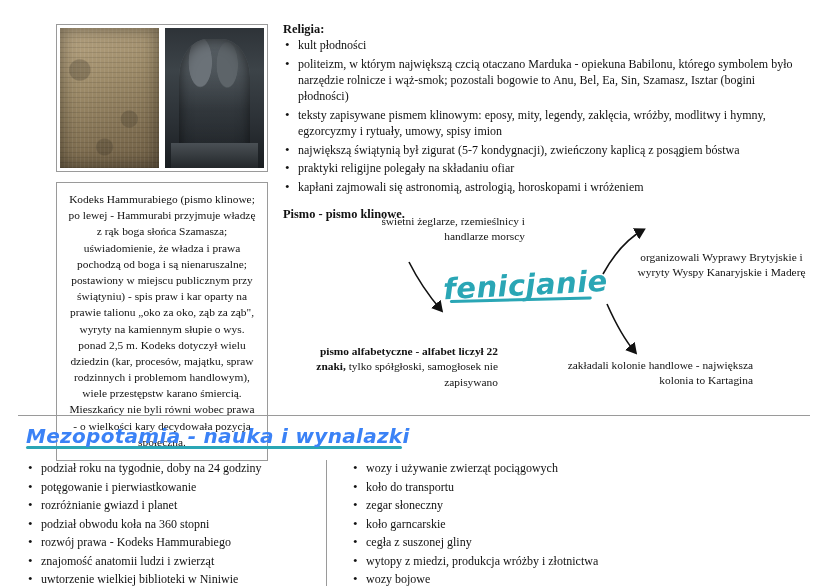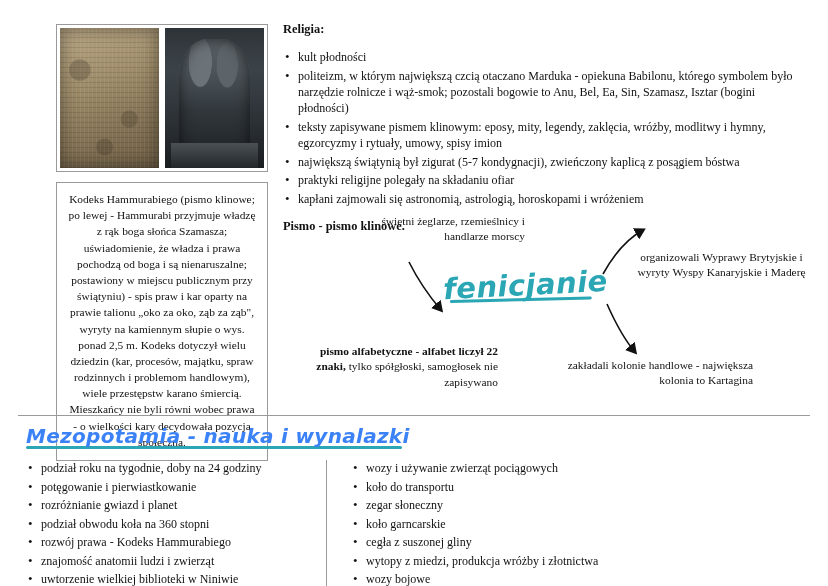--- a/index.html
+++ b/index.html
@@ -86,21 +86,21 @@
   }
 
   
   .right-col {
     position: absolute;
     left: 283px;
     top: 22px;
     width: 520px;
     font-family: "Liberation Serif", serif;
   }
-  .sec-title { font-weight: bold; font-size: 12.4px; margin-bottom: 12px; }
+  .sec-title { font-weight: bold; font-size: 12.4px; margin-bottom: 0; }
   ul.dash {
     list-style: none;
     margin: 0; padding: 0;
     font-size: 12px;
     line-height: 1.35;
   }
   ul.dash > li {
     position: relative;
     padding-left: 15px;
     margin-bottom: 2.5px;

